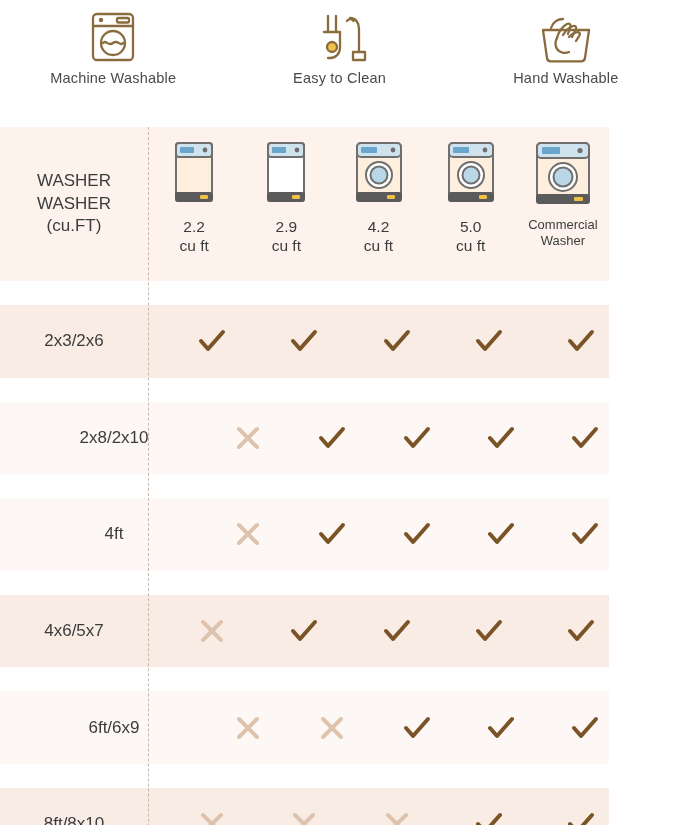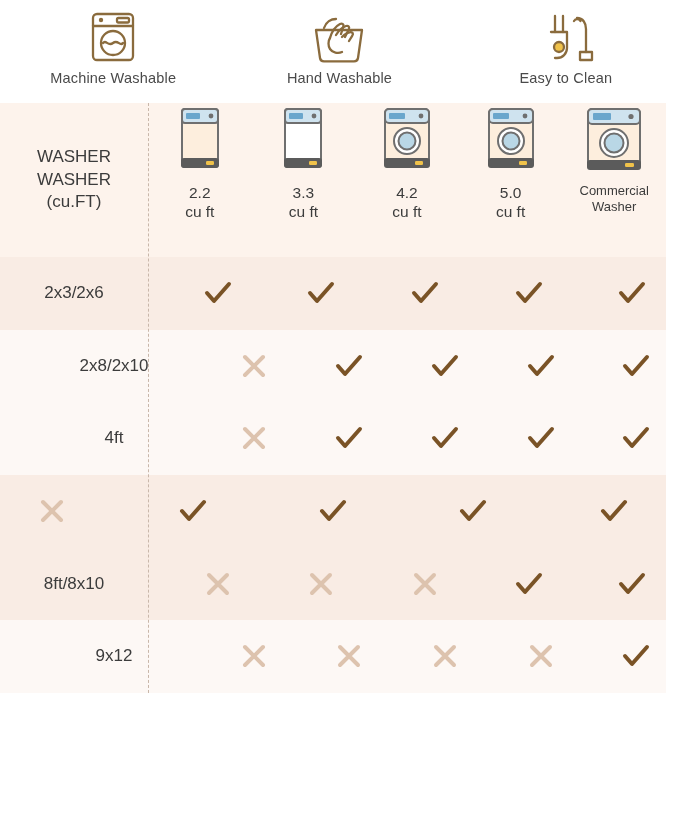--- a/index.html
+++ b/index.html
@@ -45,22 +45,23 @@
     margin-top: 2px;
   }
 
   
   .table {
     position: relative;
     width: 679px;
   }
   .row {
     display: flex;
-    width: 666px;
+    width: 609px;
     align-items: stretch;
+    margin-top: 24px;
   }
   .row.shade { background: #f9ece4; }
   .row.plain { background: #fdf8f5; padding-left: 40px; }
   .row.head  { background: #fdf3ec; }
 
   .c0 {
     width: 148px;
     display: flex;
     align-items: center;
     justify-content: center;
@@ -77,20 +78,21 @@
   .head { height: 154px; }
   .head .c0 {
     flex-direction: column;
     line-height: 1.32;
     font-size: 17px;
     color: #3c3c3c;
   }
   .head .c {
     flex-direction: column;
     justify-content: flex-start;
+    padding-top: 10px;
   }
   .wm-wrap { height: 76px; display:flex; align-items:center; justify-content:center; }
   .wlabel {
     margin-top: 4px;
     font-size: 15.5px;
     line-height: 1.25;
     text-align: center;
     color: #3c3c3c;
   }
   .wlabel.wide { font-size: 13px; }
@@ -124,51 +126,51 @@
         <svg width="64" height="58" viewBox="0 0 64 58" fill="none" stroke="#8a6b3d" stroke-width="2.3" stroke-linecap="round" stroke-linejoin="round">
           <rect x="12" y="6" width="40" height="46" rx="4"></rect>
           <line x1="12" y1="18" x2="52" y2="18"></line>
           <circle cx="20" cy="12" r="2.2" fill="#8a6b3d" stroke="none"></circle>
           <rect x="36" y="10" width="12" height="4.5" rx="1.4"></rect>
           <circle cx="32" cy="35" r="12"></circle>
           <path d="M22 35c3-4 5 4 10 0s7 4 10 0"></path>
         </svg>
       </div>
       <div class="cap">Machine Washable</div>
-    </div>
-
-    <div class="feature">
-      <div class="glyph">
-        <svg width="66" height="58" viewBox="0 0 66 58" fill="none" stroke="#8a6b3d" stroke-width="2.3" stroke-linecap="round" stroke-linejoin="round">
-          <path d="M10 22h46l-4 28a4 4 0 0 1-4 3.4H18A4 4 0 0 1 14 50z"></path>
-          <path d="M18 20c2-6 7-9 12-9"></path>
-          <path d="M24 30c2-7 6-12 10-14 2-1 4 0 3.4 2.4L35 26"></path>
-          <path d="M30 27c3-5 7-8 10-9 2.4-.7 3.8 1 2.8 3.2L39 29"></path>
-          <path d="M36 29c3-3 6-4.6 8.6-4.8 2.2-.2 3 1.8 1.6 3.6L43 33"></path>
-          <path d="M24 30c-2 3-2 8 0 11 2.4 3.6 8 5 12 3"></path>
-        </svg>
-      </div>
-      <div class="cap">Hand Washable</div>
     </div>
 
     <div class="feature">
       <div class="glyph">
         <svg width="66" height="58" viewBox="0 0 66 58" fill="none" stroke="#8a6b3d" stroke-width="2.3" stroke-linecap="round" stroke-linejoin="round">
           <path d="M22 8v16"></path>
           <path d="M30 8v16"></path>
           <path d="M18 24h16v16a10 10 0 0 1-10 10h-2"></path>
           <circle cx="26" cy="39" r="5" fill="#f0c24a" stroke="#8a6b3d"></circle>
           <path d="M44 10c6 0 9 5 9 11v23"></path>
           <path d="M53 44h-6v8h12v-8z"></path>
           <path d="M41 13c1.6-2.6 5-2.6 6.4 0"></path>
         </svg>
       </div>
       <div class="cap">Easy to Clean</div>
     </div>
 
+    <div class="feature">
+      <div class="glyph">
+        <svg width="66" height="58" viewBox="0 0 66 58" fill="none" stroke="#8a6b3d" stroke-width="2.3" stroke-linecap="round" stroke-linejoin="round">
+          <path d="M10 22h46l-4 28a4 4 0 0 1-4 3.4H18A4 4 0 0 1 14 50z"></path>
+          <path d="M18 20c2-6 7-9 12-9"></path>
+          <path d="M24 30c2-7 6-12 10-14 2-1 4 0 3.4 2.4L35 26"></path>
+          <path d="M30 27c3-5 7-8 10-9 2.4-.7 3.8 1 2.8 3.2L39 29"></path>
+          <path d="M36 29c3-3 6-4.6 8.6-4.8 2.2-.2 3 1.8 1.6 3.6L43 33"></path>
+          <path d="M24 30c-2 3-2 8 0 11 2.4 3.6 8 5 12 3"></path>
+        </svg>
+      </div>
+      <div class="cap">Hand Washable</div>
+    </div>
+
   </div>
 
   <div class="table">
     <div class="vline"></div>
 
     <div class="row head">
       <div class="c0">
         <span>WASHER</span>
         <span>WASHER</span>
         <span>(cu.FT)</span>
@@ -196,21 +198,21 @@
           <svg width="50" height="72" viewBox="0 0 50 72" fill="none" stroke="#6f6f6f" stroke-width="2" stroke-linejoin="round">
             <rect x="7" y="4" width="36" height="58" rx="3" fill="#ffffff" stroke="#6f6f6f"></rect>
             <rect x="7" y="4" width="36" height="14" rx="3" fill="#cfe3ef" stroke="#6f6f6f"></rect>
             <rect x="11" y="8" width="14" height="6" rx="1" fill="#6aa6cc" stroke="none"></rect>
             <circle cx="36" cy="11" r="2.4" fill="#6f6f6f" stroke="none"></circle>
             <rect x="7" y="54" width="36" height="8" rx="2" fill="#5b5b5b" stroke="#5b5b5b"></rect>
             <rect x="31" y="56" width="8" height="4" rx="1.2" fill="#f0c24a" stroke="none"></rect>
           </svg>
         </div>
         <div class="wlabel">
-          <div>3.3</div>
+          <div>2.9</div>
           <div>cu ft</div>
         </div>
       </div>
 
       <div class="c">
         <div class="wm-wrap">
           <svg width="56" height="72" viewBox="0 0 56 72" fill="none" stroke="#6f6f6f" stroke-width="2" stroke-linejoin="round">
             <rect x="6" y="4" width="44" height="58" rx="4" fill="#fdeedd" stroke="#6f6f6f"></rect>
             <rect x="6" y="4" width="44" height="14" rx="4" fill="#cfe3ef" stroke="#6f6f6f"></rect>
             <rect x="10" y="8" width="16" height="6" rx="1" fill="#6aa6cc" stroke="none"></rect>
@@ -348,47 +350,76 @@
           </svg>
         </div>
       <div class="c">
           <svg class="mark" viewBox="0 0 34 34" fill="none" stroke="#7a5326" stroke-width="4" stroke-linecap="round" stroke-linejoin="round">
             <path d="M6 17l7 8L28 8"></path>
           </svg>
         </div>
     </div>
 
     <div class="row brow shade">
-      <div class="c">
-          <svg class="mark" viewBox="0 0 34 34" fill="none" stroke="#ddc3ae" stroke-width="4" stroke-linecap="round">
-            <path d="M8 8l18 18M26 8L8 26"></path>
-          </svg>
-        </div>
-      <div class="c">
-          <svg class="mark" viewBox="0 0 34 34" fill="none" stroke="#7a5326" stroke-width="4" stroke-linecap="round" stroke-linejoin="round">
-            <path d="M6 17l7 8L28 8"></path>
-          </svg>
-        </div>
-      <div class="c">
-          <svg class="mark" viewBox="0 0 34 34" fill="none" stroke="#7a5326" stroke-width="4" stroke-linecap="round" stroke-linejoin="round">
-            <path d="M6 17l7 8L28 8"></path>
-          </svg>
-        </div>
-      <div class="c">
-          <svg class="mark" viewBox="0 0 34 34" fill="none" stroke="#7a5326" stroke-width="4" stroke-linecap="round" stroke-linejoin="round">
-            <path d="M6 17l7 8L28 8"></path>
-          </svg>
-        </div>
-      <div class="c">
-          <svg class="mark" viewBox="0 0 34 34" fill="none" stroke="#7a5326" stroke-width="4" stroke-linecap="round" stroke-linejoin="round">
-            <path d="M6 17l7 8L28 8"></path>
-          </svg>
-        </div>
-    </div>
-
+      <div class="c0">4x6/5x7</div>
+      <div class="c">
+          <svg class="mark" viewBox="0 0 34 34" fill="none" stroke="#ddc3ae" stroke-width="4" stroke-linecap="round">
+            <path d="M8 8l18 18M26 8L8 26"></path>
+          </svg>
+        </div>
+      <div class="c">
+          <svg class="mark" viewBox="0 0 34 34" fill="none" stroke="#7a5326" stroke-width="4" stroke-linecap="round" stroke-linejoin="round">
+            <path d="M6 17l7 8L28 8"></path>
+          </svg>
+        </div>
+      <div class="c">
+          <svg class="mark" viewBox="0 0 34 34" fill="none" stroke="#7a5326" stroke-width="4" stroke-linecap="round" stroke-linejoin="round">
+            <path d="M6 17l7 8L28 8"></path>
+          </svg>
+        </div>
+      <div class="c">
+          <svg class="mark" viewBox="0 0 34 34" fill="none" stroke="#7a5326" stroke-width="4" stroke-linecap="round" stroke-linejoin="round">
+            <path d="M6 17l7 8L28 8"></path>
+          </svg>
+        </div>
+      <div class="c">
+          <svg class="mark" viewBox="0 0 34 34" fill="none" stroke="#7a5326" stroke-width="4" stroke-linecap="round" stroke-linejoin="round">
+            <path d="M6 17l7 8L28 8"></path>
+          </svg>
+        </div>
+    </div>
+
+    <div class="row brow plain">
+      <div class="c0">6ft/6x9</div>
+      <div class="c">
+          <svg class="mark" viewBox="0 0 34 34" fill="none" stroke="#ddc3ae" stroke-width="4" stroke-linecap="round">
+            <path d="M8 8l18 18M26 8L8 26"></path>
+          </svg>
+        </div>
+      <div class="c">
+          <svg class="mark" viewBox="0 0 34 34" fill="none" stroke="#ddc3ae" stroke-width="4" stroke-linecap="round">
+            <path d="M8 8l18 18M26 8L8 26"></path>
+          </svg>
+        </div>
+      <div class="c">
+          <svg class="mark" viewBox="0 0 34 34" fill="none" stroke="#7a5326" stroke-width="4" stroke-linecap="round" stroke-linejoin="round">
+            <path d="M6 17l7 8L28 8"></path>
+          </svg>
+        </div>
+      <div class="c">
+          <svg class="mark" viewBox="0 0 34 34" fill="none" stroke="#7a5326" stroke-width="4" stroke-linecap="round" stroke-linejoin="round">
+            <path d="M6 17l7 8L28 8"></path>
+          </svg>
+        </div>
+      <div class="c">
+          <svg class="mark" viewBox="0 0 34 34" fill="none" stroke="#7a5326" stroke-width="4" stroke-linecap="round" stroke-linejoin="round">
+            <path d="M6 17l7 8L28 8"></path>
+          </svg>
+        </div>
+    </div>
 
     <div class="row brow shade">
       <div class="c0">8ft/8x10</div>
       <div class="c">
           <svg class="mark" viewBox="0 0 34 34" fill="none" stroke="#ddc3ae" stroke-width="4" stroke-linecap="round">
             <path d="M8 8l18 18M26 8L8 26"></path>
           </svg>
         </div>
       <div class="c">
           <svg class="mark" viewBox="0 0 34 34" fill="none" stroke="#ddc3ae" stroke-width="4" stroke-linecap="round">

